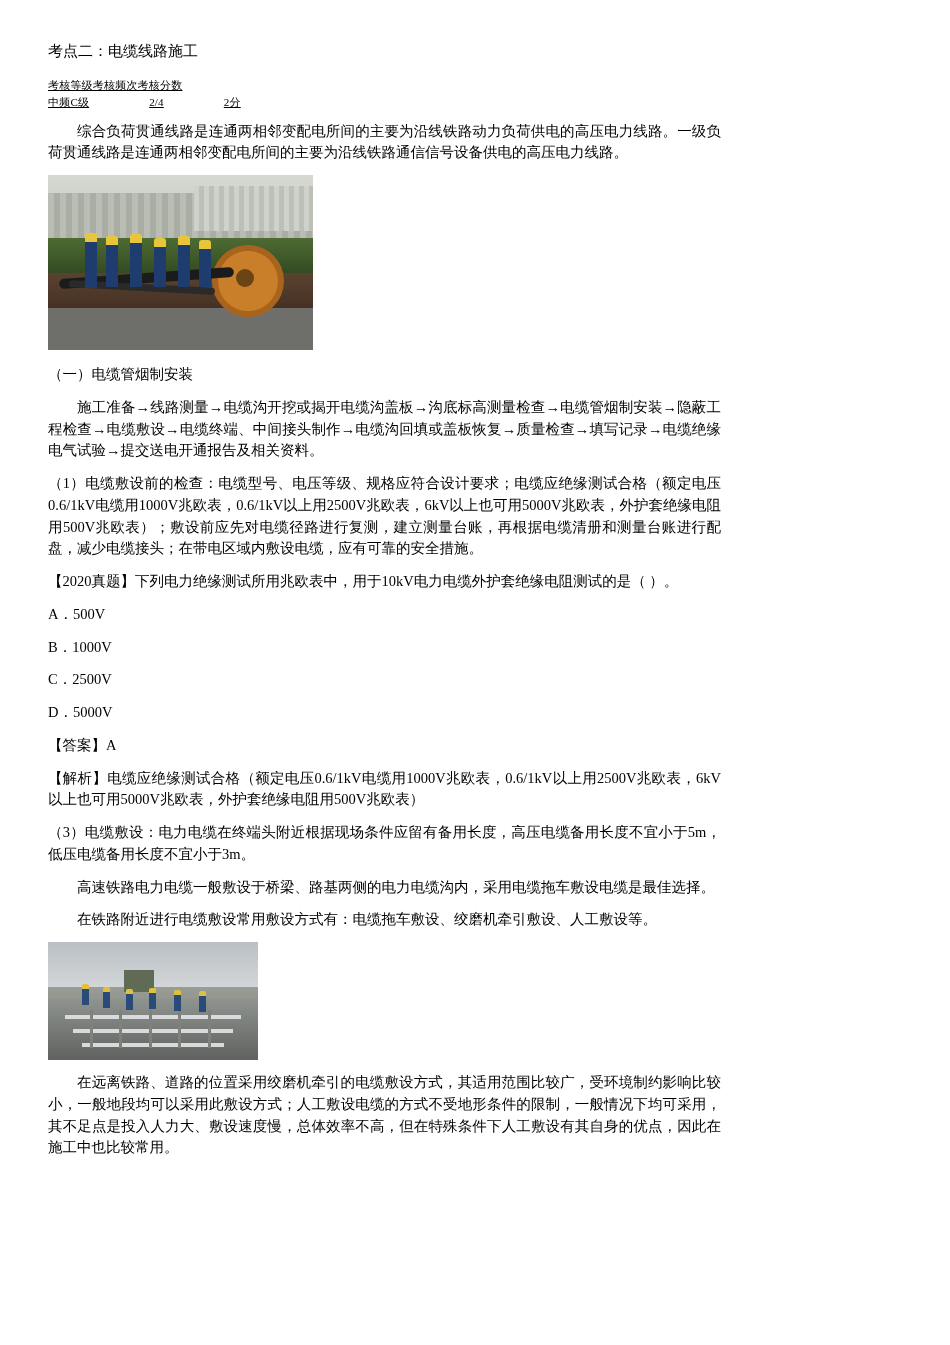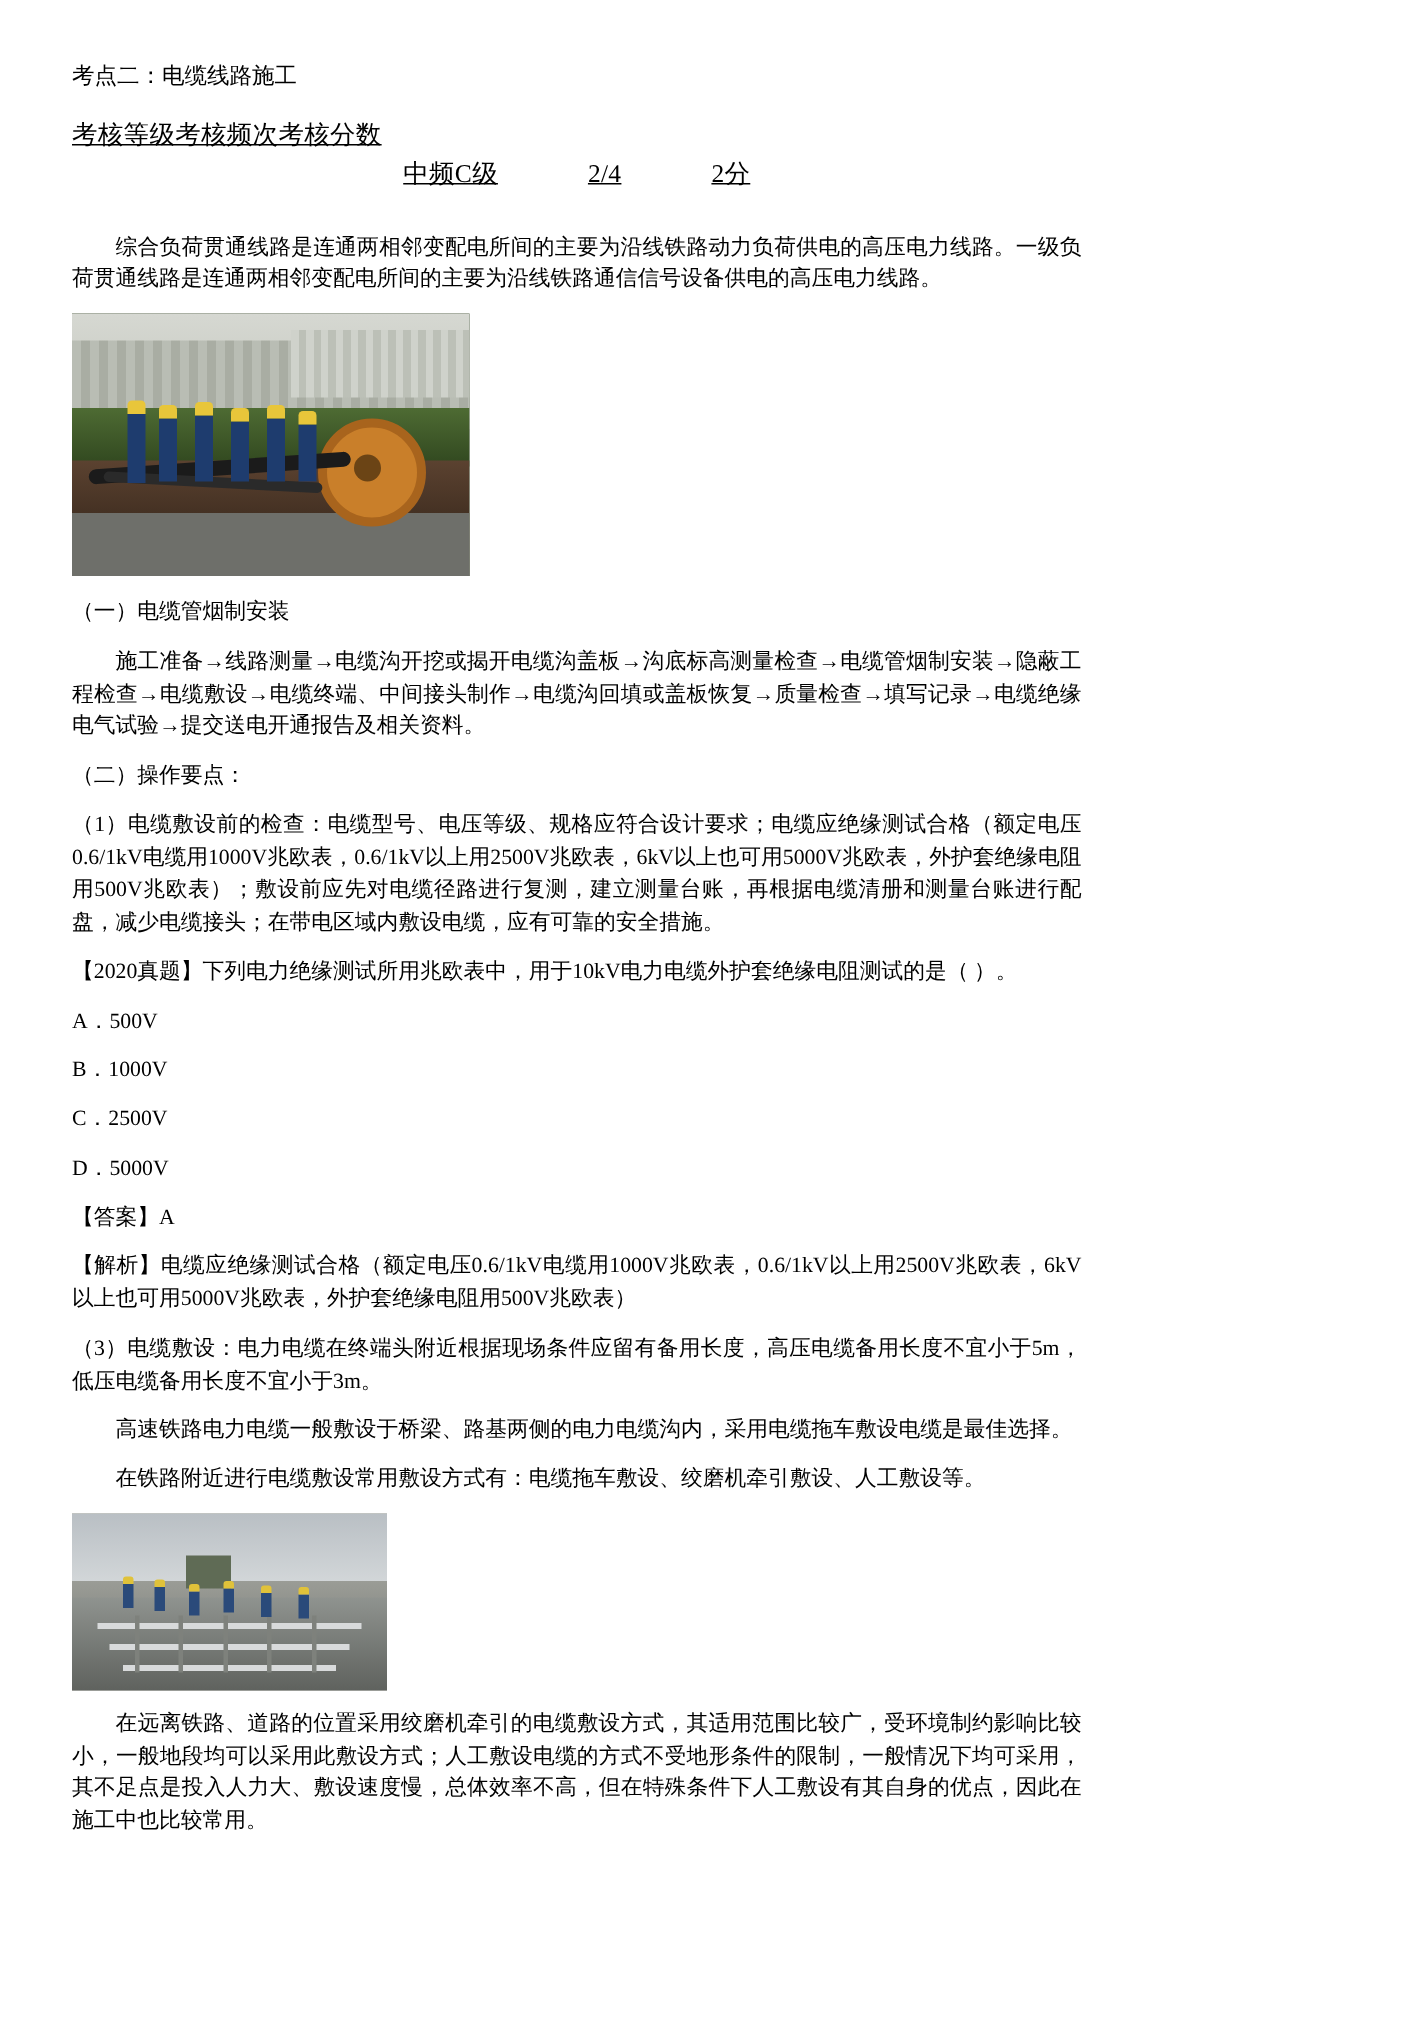--- a/index.html
+++ b/index.html
@@ -20,26 +20,26 @@
   .page {
     padding: 40px 48px 0 48px;
     box-sizing: border-box;
     width: 769px;
   }
   .heading {
     font-size: 15px;
     margin-bottom: 14px;
   }
   .tablerow {
-    font-size: 17px;
+    font-size: 11px;
     letter-spacing: 0.2px;
   }
   .tablerow span { text-decoration: underline; }
   .row1 { margin-bottom: 1px; }
-  .row2 { margin-bottom: 26px; text-align: center; }
+  .row2 { margin-bottom: 10px; }
   .sp-wide { display: inline-block; width: 60px; }
   p {
     margin: 0 0 11px 0;
     text-align: justify;
   }
   .indent { text-indent: 2em; }
   .img1 {
     width: 265px;
     height: 175px;
     margin: 6px 0 14px 0;
@@ -112,21 +112,20 @@
     <div class="w" style="left:31%; top:39%; height:44px;"></div>
     <div class="w" style="left:40%; top:41%; height:40px;"></div>
     <div class="w" style="left:49%; top:40%; height:42px;"></div>
     <div class="w" style="left:57%; top:42%; height:38px;"></div>
   </div>
 
   <p>（一）电缆管烟制安装</p>
 
   <p class="indent">施工准备→线路测量→电缆沟开挖或揭开电缆沟盖板→沟底标高测量检查→电缆管烟制安装→隐蔽工程检查→电缆敷设→电缆终端、中间接头制作→电缆沟回填或盖板恢复→质量检查→填写记录→电缆绝缘电气试验→提交送电开通报告及相关资料。</p>
 
-  <p>（二）操作要点：</p>
 
   <p>（1）电缆敷设前的检查：电缆型号、电压等级、规格应符合设计要求；电缆应绝缘测试合格（额定电压0.6/1kV电缆用1000V兆欧表，0.6/1kV以上用2500V兆欧表，6kV以上也可用5000V兆欧表，外护套绝缘电阻用500V兆欧表）；敷设前应先对电缆径路进行复测，建立测量台账，再根据电缆清册和测量台账进行配盘，减少电缆接头；在带电区域内敷设电缆，应有可靠的安全措施。</p>
 
   <p>【2020真题】下列电力绝缘测试所用兆欧表中，用于10kV电力电缆外护套绝缘电阻测试的是（      ）。</p>
 
   <p class="opt">A．500V</p>
   <p class="opt">B．1000V</p>
   <p class="opt">C．2500V</p>
   <p class="opt">D．5000V</p>
 

